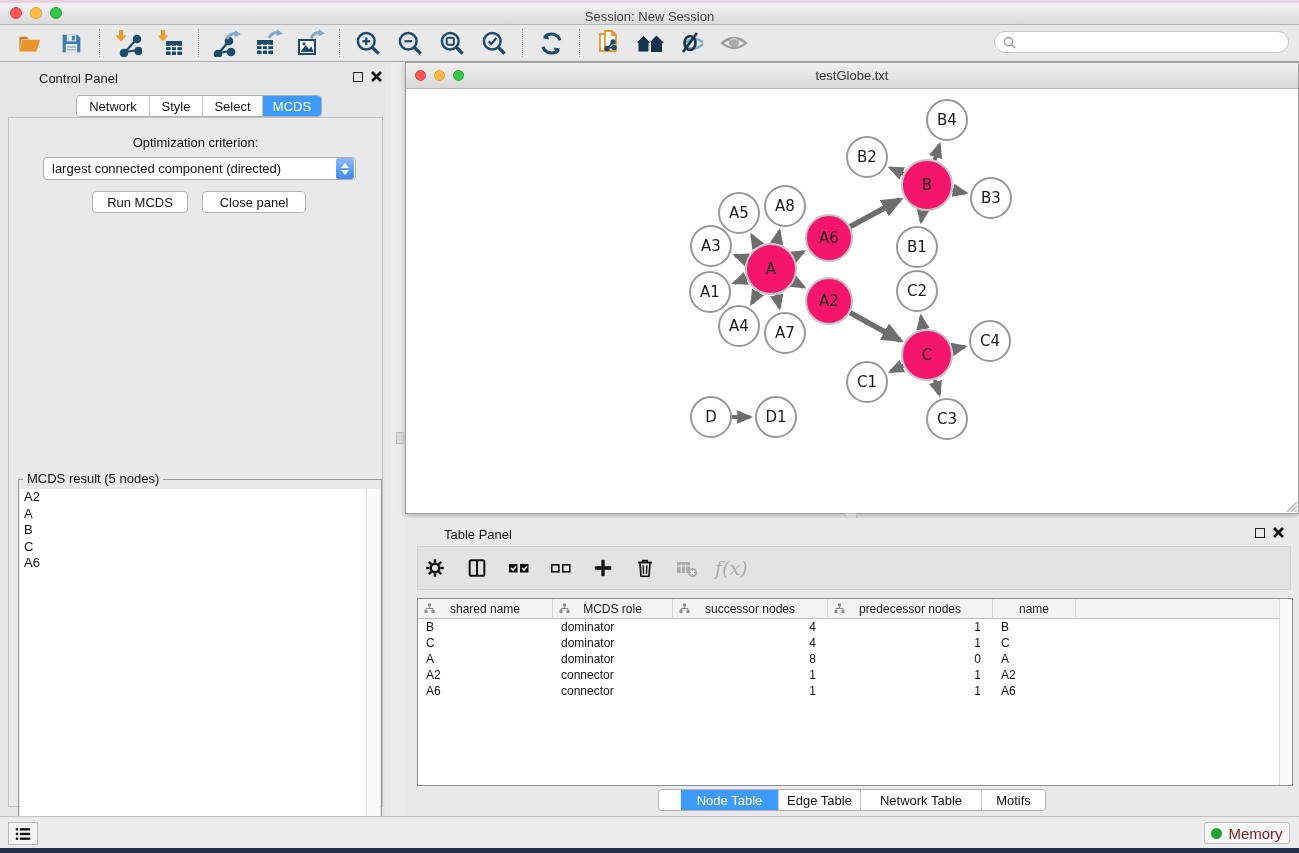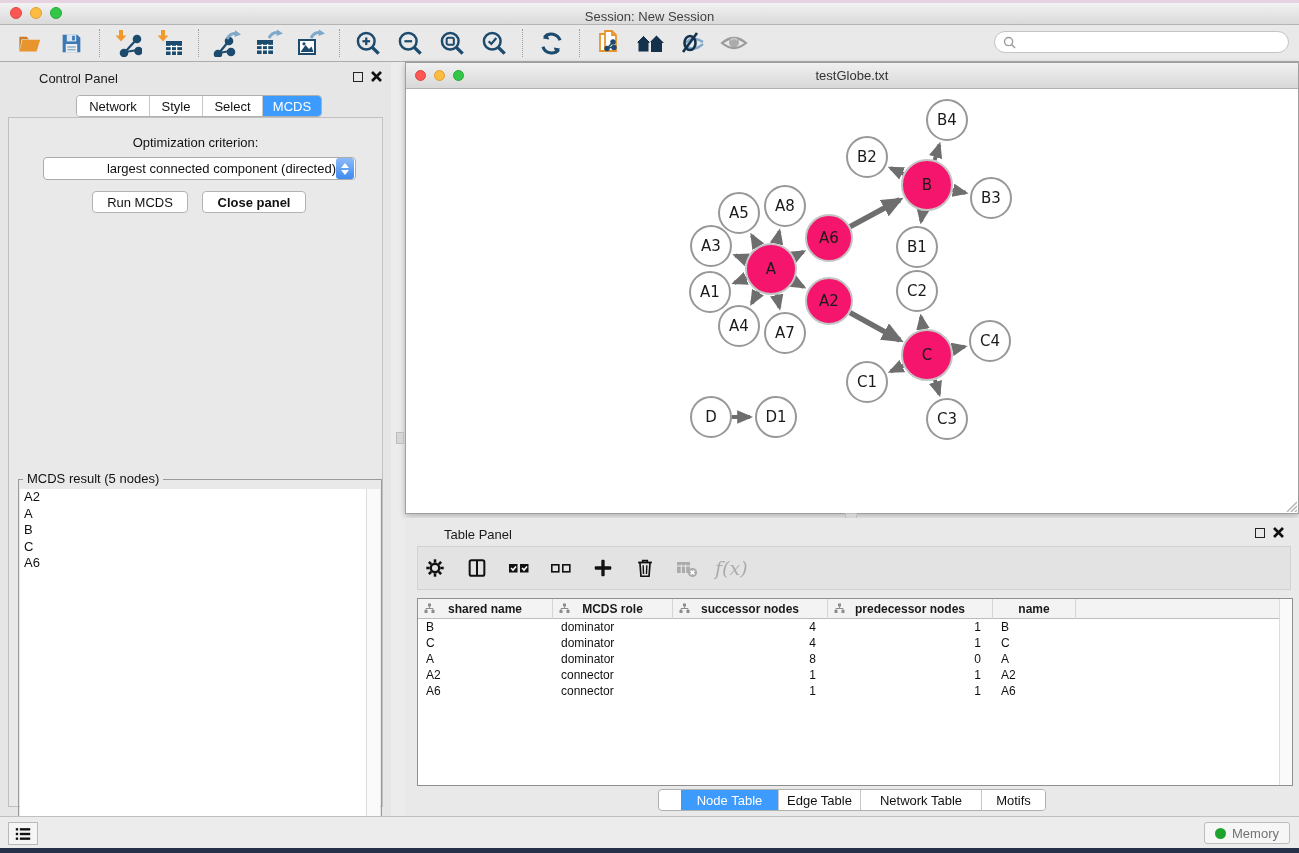--- a/index.html
+++ b/index.html
@@ -37,21 +37,21 @@
   .seg { position:absolute; display:flex; border:1px solid #AFAFAF; border-radius:4px; overflow:hidden; background:#fff; height:22px; }
   .seg .tab { display:flex; align-items:center; justify-content:center; font-size:13px; color:#111;
     border-left:1px solid #C8C8C8; background:#fff; cursor:default; }
   .seg .tab:first-child { border-left:none; }
   .seg .tab.active { background:#3D9BFD; color:#fff; }
   #cp-content { position:absolute; left:8px; top:55px; width:375px; height:690px;
     background:#E9E9E9; border:1px solid #C0C0C0; }
   #opt-label { position:absolute; left:0; top:73px; width:100%; text-align:center; font-size:13px; color:#111; }
   #criterion-select { position:absolute; left:43px; top:95px; width:313px; height:23px;
     background:#fff; border:1px solid #ABABAB; border-radius:4px; display:flex; align-items:center; }
-  #criterion-select .val { flex:1; font-size:13px; padding-left:8px; color:#111; white-space:nowrap; overflow:hidden;text-align:right; }
+  #criterion-select .val { flex:1; font-size:13px; padding-left:8px; color:#111; white-space:nowrap; overflow:hidden; }
   #criterion-select .stepper { width:18px; height:21px; border-radius:3px;
     background:linear-gradient(#8CBAF8,#3E8BF0); margin-right:1px;
     display:flex; flex-direction:column; align-items:center; justify-content:center; gap:2px; }
   .chev-up { width:0; height:0; border-left:4px solid transparent; border-right:4px solid transparent; border-bottom:5px solid #fff; }
   .chev-dn { width:0; height:0; border-left:4px solid transparent; border-right:4px solid transparent; border-top:5px solid #fff; }
   .mac-btn { position:absolute; height:22px; background:#fff; border:1px solid #B3B3B3; border-radius:4px;
     font-size:13px; color:#111; display:flex; align-items:center; justify-content:center; font-family:"Liberation Sans",sans-serif; }
   #group-box { position:absolute; left:18px; top:393px; width:364px; height:341px; border:1px solid #9A9A9A;margin-top:24px; }
   #group-legend { position:absolute; left:4px; top:-9px; background:#E9E9E9; padding:0 4px; font-size:13px; color:#111; }
   #mcds-list { position:absolute; left:1px; top:9px; right:15px; bottom:1px; background:#fff; overflow:hidden; }
@@ -72,39 +72,39 @@
   .vgrip { left:396px; top:432px; width:8px; height:12px; background:#D6D6D6; border:1px solid #BDBDBD; }
   .hgrip { left:845px; top:513px; width:12px; height:6px; background:#D6D6D6; border:1px solid #BDBDBD; }
 
   
   #table-panel { left:405px; top:518px; width:894px; height:298px; background:#E9E9E9; }
   #tp-toolbar { position:absolute; left:12px; top:28px; right:8px; height:44px;
     background:#E3E3E3; border:1px solid #D2D2D2; display:flex; align-items:center; padding-left:3px; gap:14px; }
   .tpi { width:28px; height:28px; display:flex; align-items:center; justify-content:center; }
   #fx-label { font-family:"DejaVu Serif", serif; font-style:italic; font-size:19px; color:#ABABAB; }
   #node-table { position:absolute; left:12px; top:80px; right:6px; height:188px; background:#fff; border:1px solid #8F8F8F; }
-  #t-header { display:flex; height:20px; background:#F3F3F3; border-bottom:1px solid #BDBDBD;font-weight:bold; }
+  #t-header { display:flex; height:20px; background:#F3F3F3; border-bottom:1px solid #BDBDBD; }
   .hcell { position:relative; height:20px; border-right:1px solid #D6D6D6; display:flex; align-items:center; justify-content:center; }
   .hcell .hlabel { font-size:12px; color:#1a1a1a; }
   .hcell .hicon { position:absolute; left:6px; top:4px; }
   .trow { display:flex; height:16px; }
   .tcell { font-size:12px; color:#111; line-height:16px; white-space:nowrap; overflow:hidden; }
   .tcell.left { padding-left:8px; text-align:left; }
   .tcell.right { padding-right:12px; text-align:right; }
   #t-scroll { position:absolute; top:0; bottom:0; right:0; width:13px; background:#FAFAFA; border-left:1px solid #DCDCDC; }
   #table-tabs-wrap { position:absolute; left:0; top:271px; width:100%; display:flex; justify-content:center; }
 
   
   #status-bar { left:0; top:816px; width:1299px; height:32px; background:#ECECEC; border-top:1px solid #C0C0C0; }
   #list-btn { position:absolute; left:8px; top:5px; width:30px; height:23px; background:#F5F5F5;
     border:1px solid #B9B9B9; display:flex; align-items:center; justify-content:center; }
   #memory-btn { position:absolute; right:9px; top:5px; width:86px; height:22px; background:#F6F6F6;
     border:1px solid #BDBDBD; border-radius:3px; display:flex; align-items:center; justify-content:center; gap:6px; }
   #memory-btn .dot { width:11px; height:11px; border-radius:50%; background:#1FA32C; }
-  #memory-btn .lbl { font-size:13px; color:#737373; }
+  #memory-btn .lbl { font-size:15px; color:#7f1d1d; }
   #desktop-bottom { left:0; top:848px; width:1299px; height:5px; background:#273049; }
 </style>
 </head>
 <body>
 
 <div id="desktop-top" class="abs"></div>
 <div id="titlebar" class="abs">
   <div class="lights">
     <div class="light red"></div>
     <div class="light yellow"></div>
@@ -289,21 +289,21 @@
   <div id="cp-content"></div>
   <div id="opt-label">Optimization criterion:</div>
   <div id="criterion-select">
     <div class="val">largest connected component (directed)</div>
     <div class="stepper">
       <div class="chev-up"></div>
         <div class="chev-dn"></div>
     </div>
   </div>
   <div class="mac-btn" style="left:92px; top:129px; width:96px;">Run MCDS</div>
-  <div class="mac-btn" style="left:202px; top:129px; width:104px;font-weight:bold;">Close panel</div>
+  <div class="mac-btn" style="left:202px; top:129px; width:104px;">Close panel</div>
   <div id="group-box">
     <div id="group-legend">MCDS result (5 nodes)</div>
     <div id="mcds-list">
         <div class="item">A2</div>
         <div class="item">A</div>
         <div class="item">B</div>
         <div class="item">C</div>
         <div class="item">A6</div>
       </div>
     <div id="mcds-scroll"></div>

